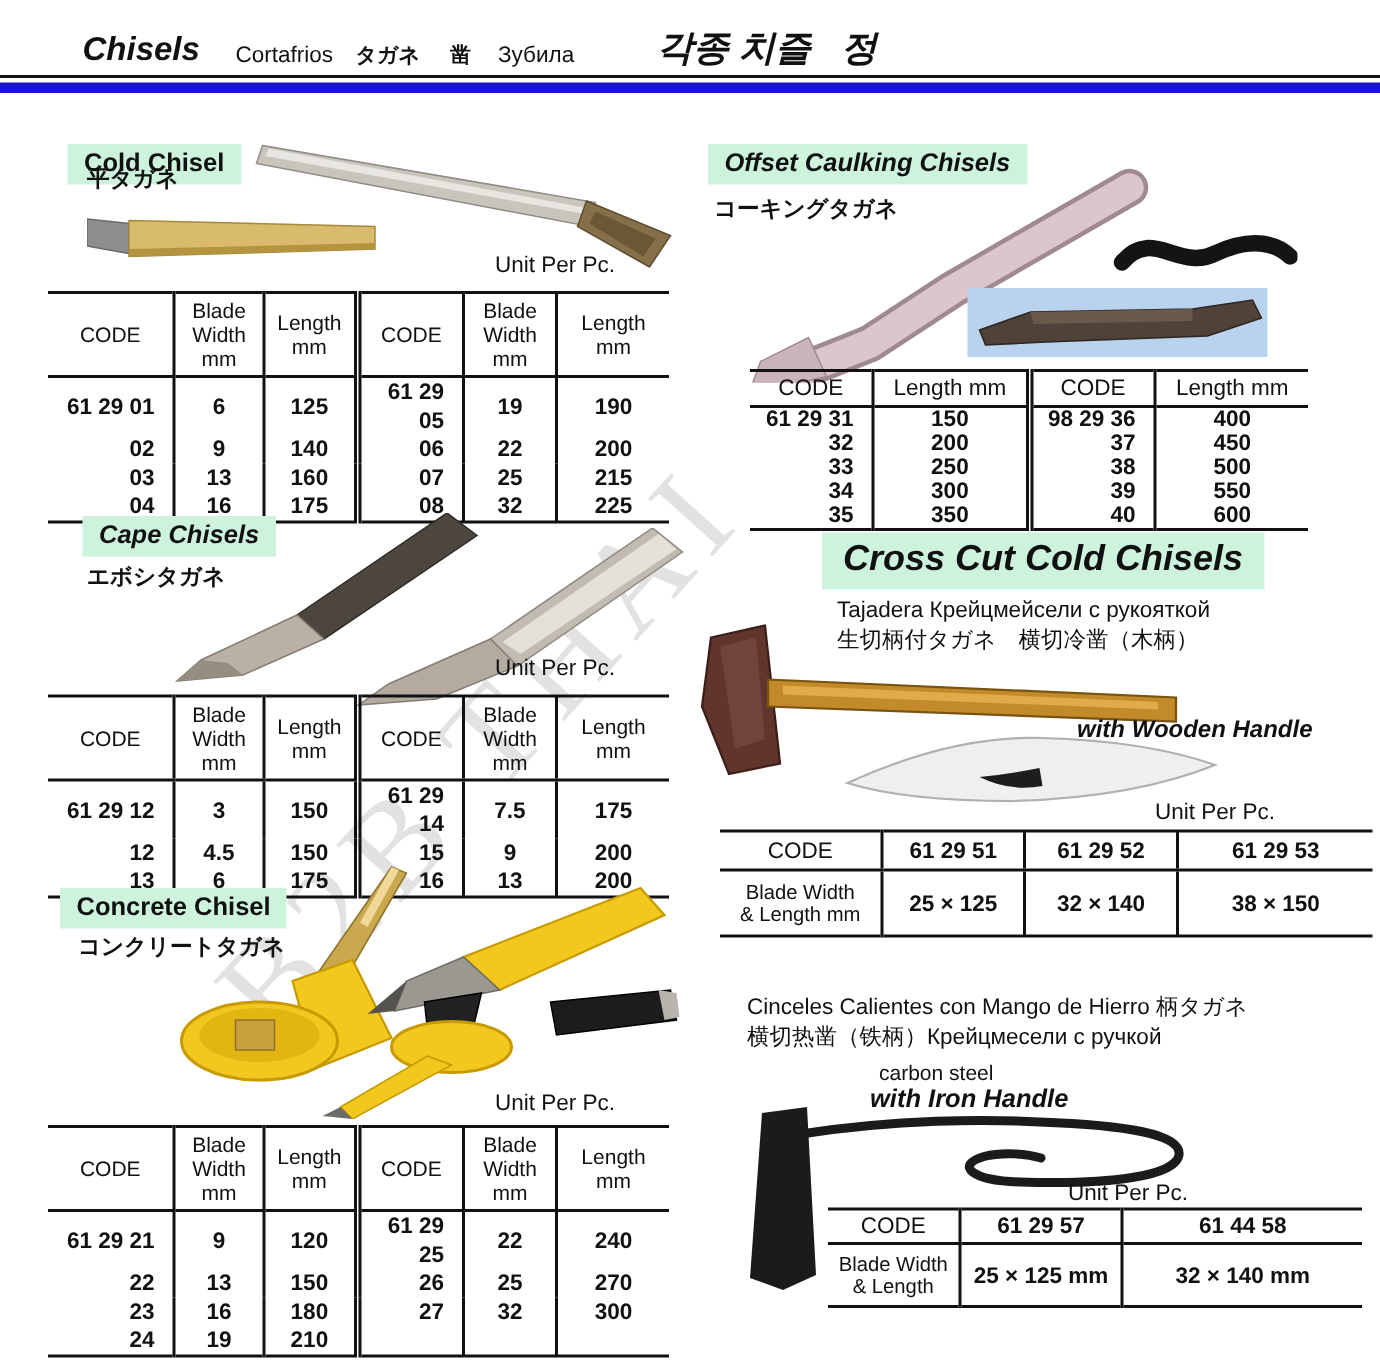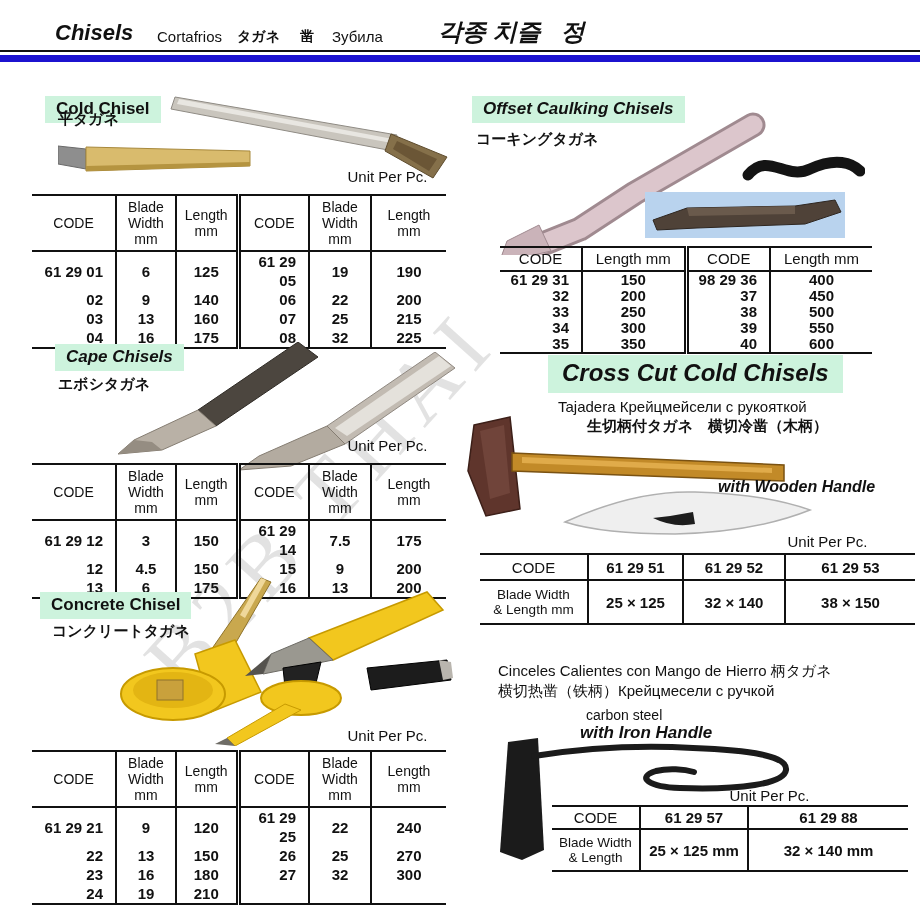--- a/index.html
+++ b/index.html
@@ -12,21 +12,21 @@
   .hdr-zh{position:absolute;left:300px;top:28px;font-size:14px;font-weight:700;}
   .hdr-ru{position:absolute;left:332px;top:28px;font-size:15px;}
   .hdr-ko{position:absolute;left:438px;top:16px;font-size:24px;font-weight:700;font-style:italic;white-space:pre;}
   .black-rule{position:absolute;left:0;top:50px;width:920px;height:2px;background:#111;}
   .blue-rule{position:absolute;left:0;top:55px;width:920px;height:7px;background:#1c13cf;}
   
   .badge{position:absolute;background:#cdf3dd;padding:3px 11px 4px;font-weight:700;font-size:17px;white-space:nowrap;}
   .badge.it{font-style:italic;}
   .badge.big{font-size:24px;padding:4px 14px 6px;}
   .jsub{position:absolute;font-size:15px;font-weight:700;white-space:nowrap;}
-  .unit{position:absolute;font-size:15px;text-align:center;width:115px;white-space:nowrap;}
+  .unit{position:absolute;font-size:15px;text-align:left;width:115px;white-space:nowrap;}
   .sline{position:absolute;font-size:15px;white-space:nowrap;}
   .note-it{position:absolute;font-size:17px;font-weight:700;font-style:italic;white-space:nowrap;}
   
   table{position:absolute;border-collapse:collapse;table-layout:fixed;
         border-top:2px solid #111;border-bottom:2px solid #111;background:transparent;}
   th,td{white-space:pre-line;overflow:hidden;}
   .g6 th{font-size:14px;font-weight:400;line-height:16px;padding:3px 0;border-bottom:2px solid #111;text-align:center;}
   .g6 td{font-size:15px;font-weight:700;height:19px;line-height:19px;text-align:center;padding:0;}
   .g6 th:nth-child(n+2),.g6 td:nth-child(n+2){border-left:2px solid #111;}
   .g6 th:nth-child(4),.g6 td:nth-child(4){border-left:5px double #111;}
@@ -359,21 +359,21 @@
           <td>35</td>
           <td>350</td>
           <td>40</td>
           <td>600</td>
         </tr>
       </tbody>
   </table>
 
   <div class="badge it big" style="left:548px;top:355px;">Cross Cut Cold Chisels</div>
   <div class="sline" style="left:558px;top:398px;">Tajadera Крейцмейсели с рукояткой</div>
-  <div class="sline" style="left:558px;top:417px;font-weight:700;margin-left:29px;">生切柄付タガネ　横切冷凿（木柄）</div>
+  <div class="sline" style="left:558px;top:417px;font-weight:400;">生切柄付タガネ　横切冷凿（木柄）</div>
 
   <svg style="left:462px;top:413px;" width="330" height="105" viewBox="0 0 330 105">
     <polygon points="12,12 48,4 58,96 24,103 6,58" fill="#5f352c" stroke="#3c1f18" stroke-width="1.5"></polygon>
     <polygon points="18,18 42,12 48,80 28,86" fill="#70443a"></polygon>
     <polygon points="50,40 322,52 322,68 50,58" fill="#c28a28" stroke="#7a5212" stroke-width="1.5"></polygon>
     <polygon points="60,44 310,55 310,60 60,50" fill="#e0ab4a"></polygon>
   </svg>
   <div class="note-it" style="left:718px;top:478px;font-size:16px;">with Wooden Handle</div>
   <svg style="left:555px;top:482px;" width="265" height="56" viewBox="0 0 265 56">
     <path d="M10,40 Q80,8 140,10 Q210,12 255,28 Q200,50 120,52 Q48,52 10,40 Z" fill="#efefef" stroke="#b0b0b0" stroke-width="1.5"></path>
@@ -419,21 +419,21 @@
   <table class="matrix" style="left:552px;top:805px;width:356px;">
     <colgroup>
         <col style="width:88px">
         <col style="width:108px">
         <col style="width:160px">
       </colgroup>
     <tbody>
         <tr>
       <td class="hd" style="height:19px;">CODE</td>
       <td class="cd">61 29 57</td>
-      <td class="cd">61 29 88</td>
+      <td class="cd">61 44 58</td>
     </tr>
     <tr>
       <td class="lb" style="height:38px;">Blade Width
 &amp; Length</td>
       <td class="vl">25 × 125 mm</td>
       <td class="vl">32 × 140 mm</td>
     </tr>
   </tbody>
     </table>
 

